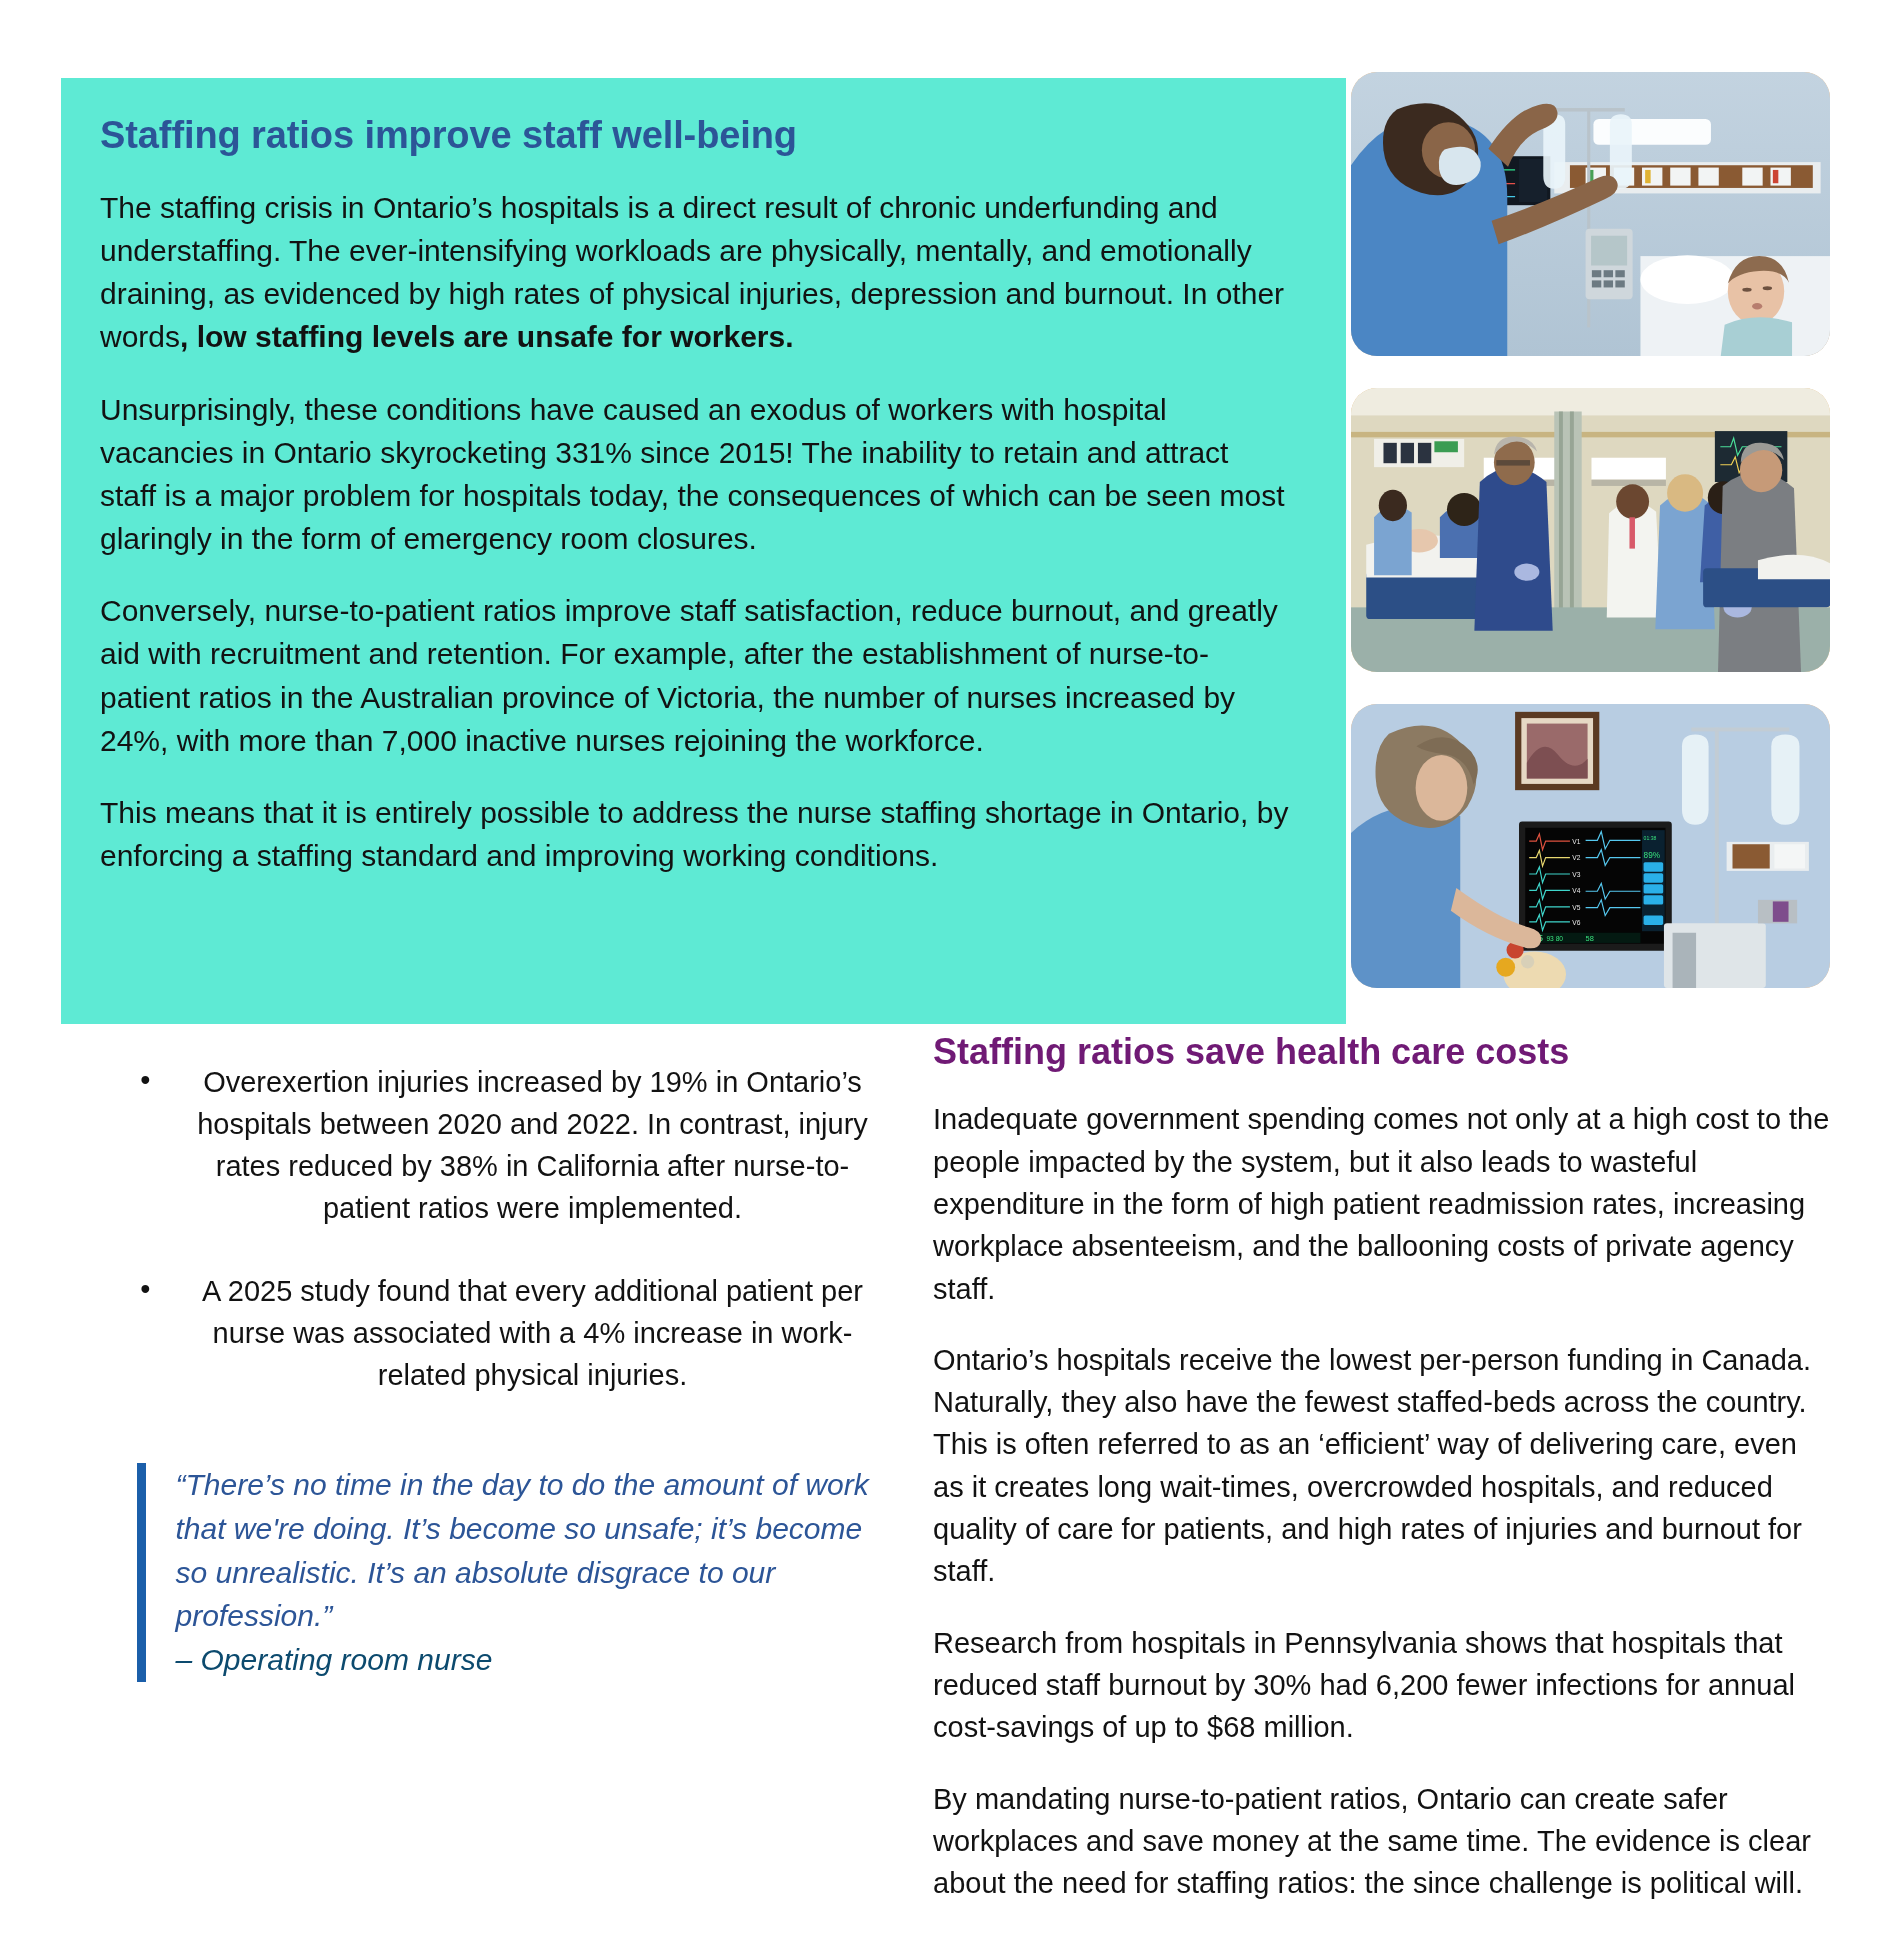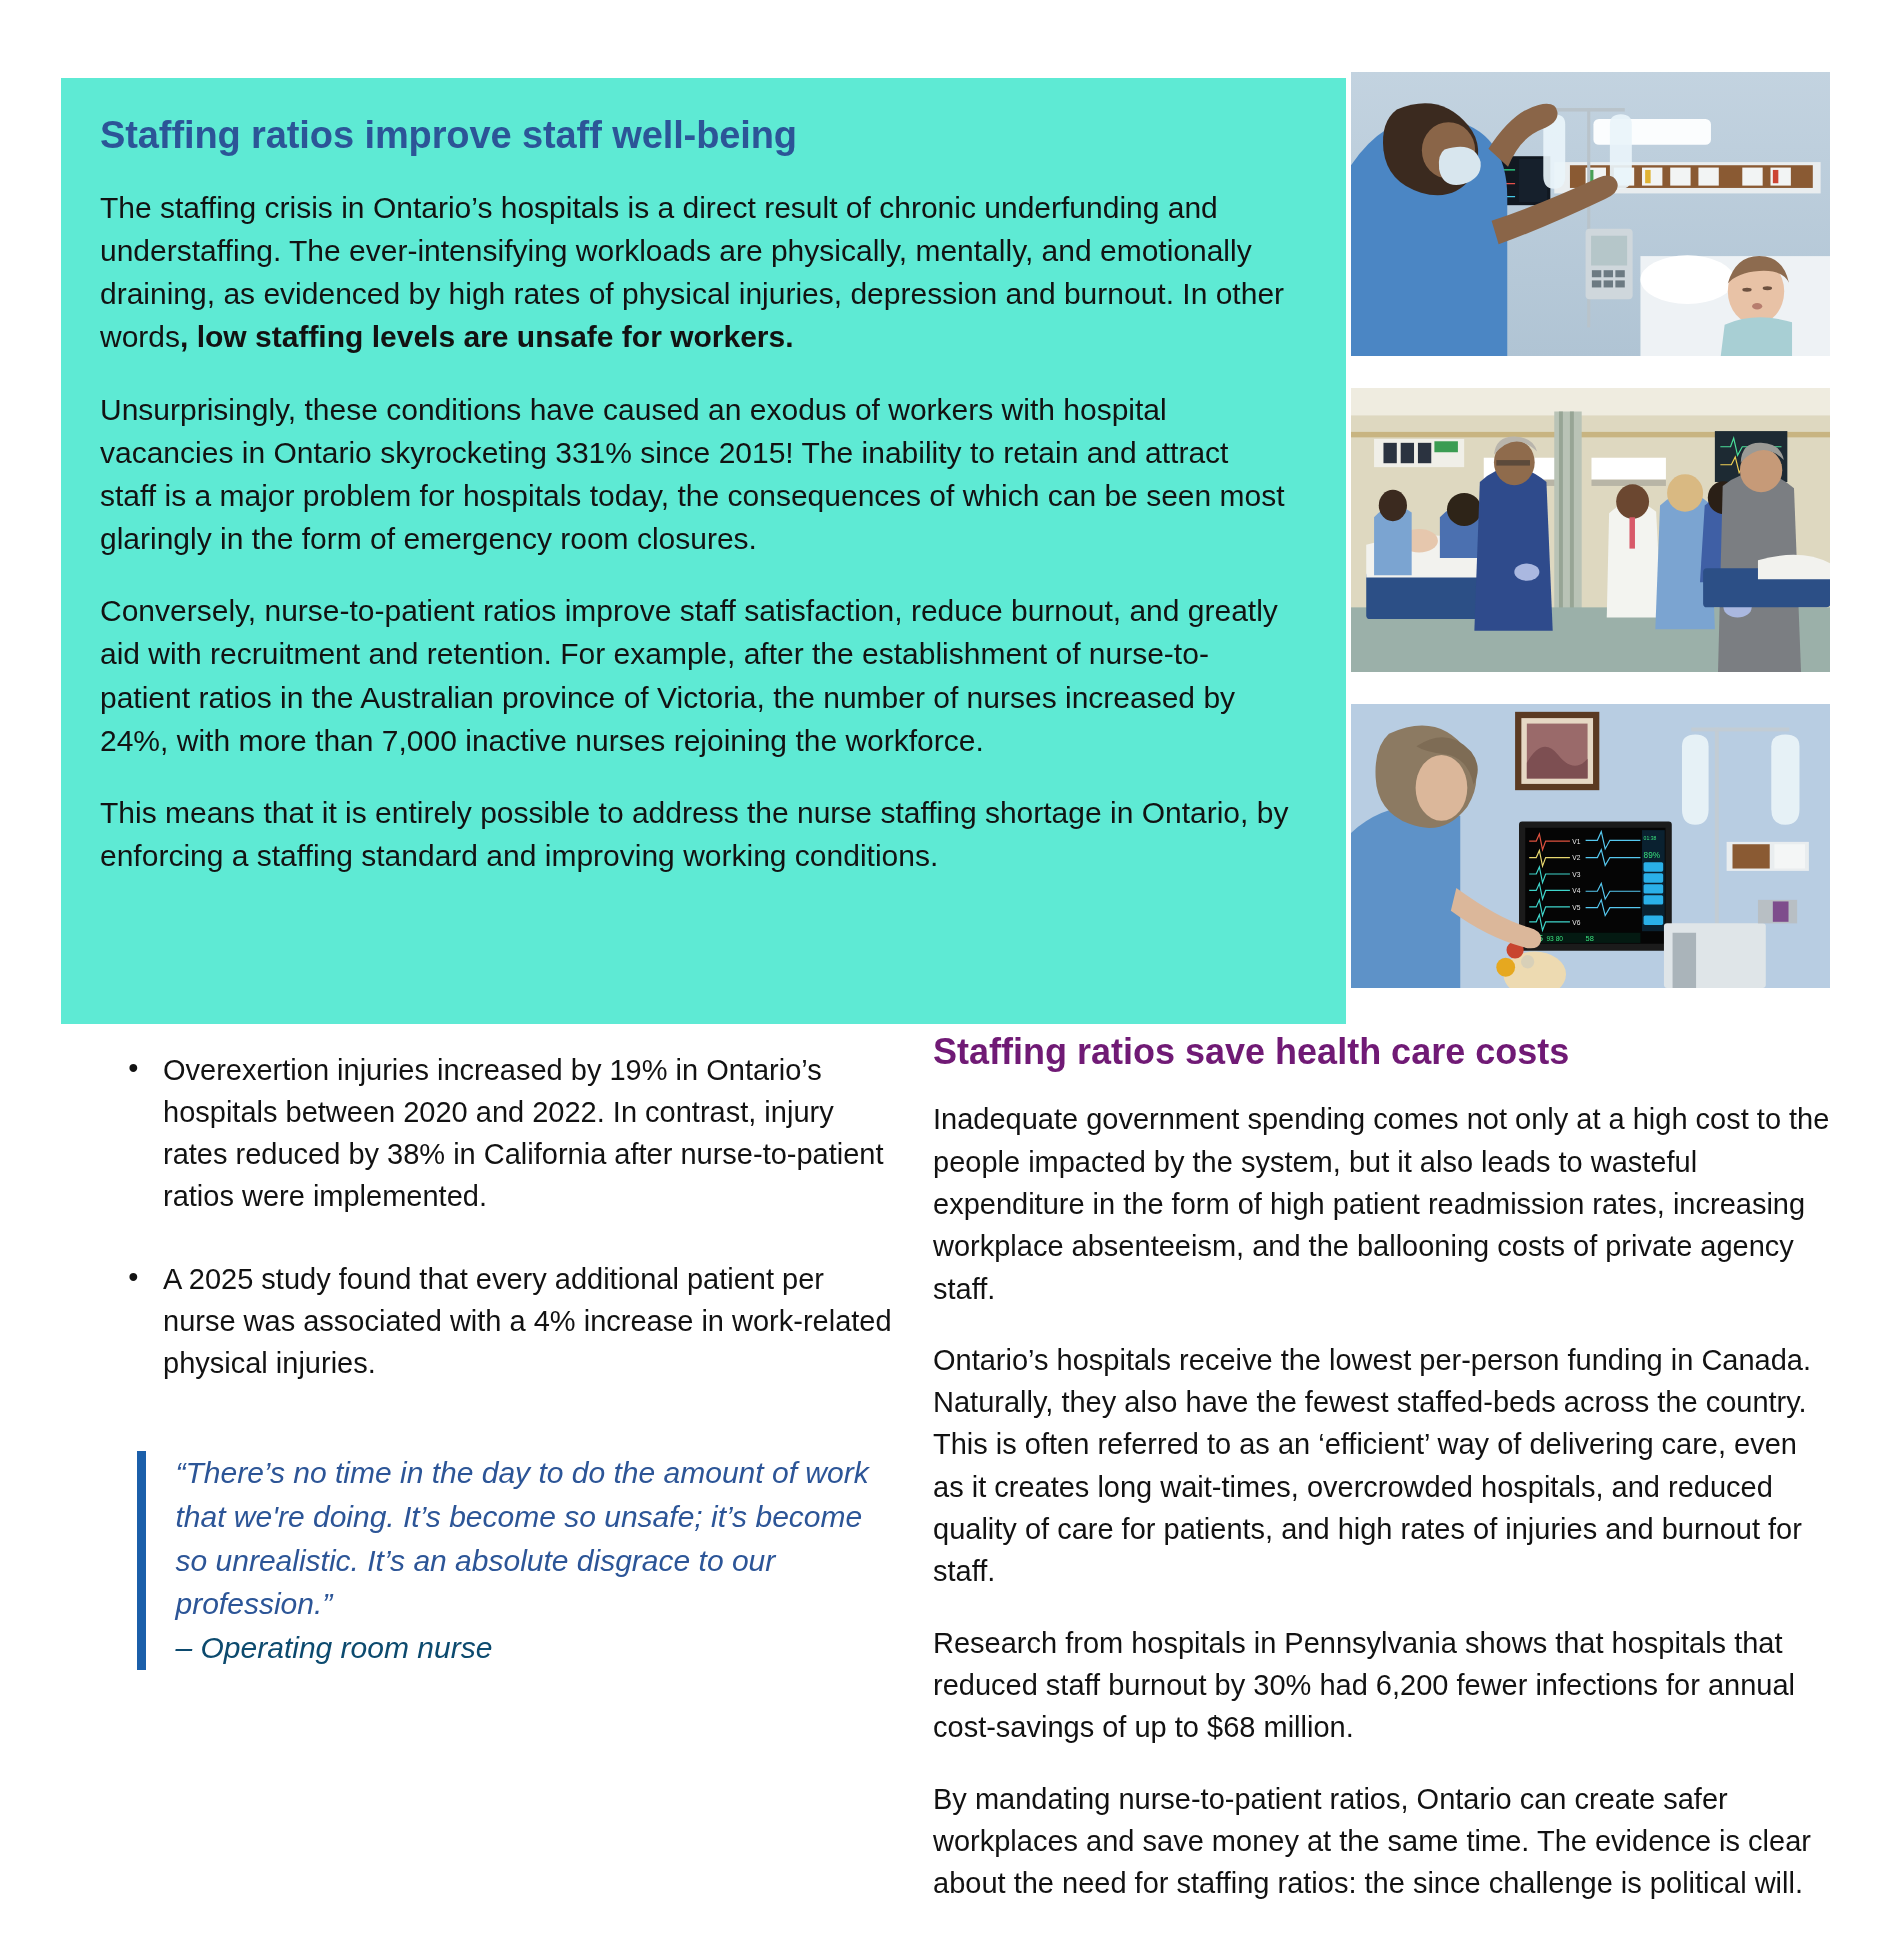--- a/index.html
+++ b/index.html
@@ -65,21 +65,22 @@
     left: 1351px;
     top: 72px;
     width: 479px;
   }
   .photo {
     width: 479px;
     height: 284px;
     margin-bottom: 32px;
     overflow: hidden;
     position: relative;
-    background: #0f766e;
+    background: #fdba74;
+    border-radius: 26px;
   }
   .photo svg { display:block; width:100%; height:100%; }
 
   
   .lower {
     position: absolute;
     left: 0;
     top: 1032px;
     width: 1889px;
     height: 1040px;
@@ -93,22 +94,23 @@
   }
   .col-right {
     position: absolute;
     left: 933px;
     top: 0px;
     width: 899px;
   }
 
   ul.facts {
     list-style: none;
-    margin: 5px;
+    margin: 17px;
     padding: 0;
+    text-align: center;
   }
   ul.facts li {
     position: relative;
     padding-left: 45px;
     font-size: 29px;
     line-height: 1.45;
     margin-bottom: 41px;
     color: #121212;
   }
   ul.facts li::before {

